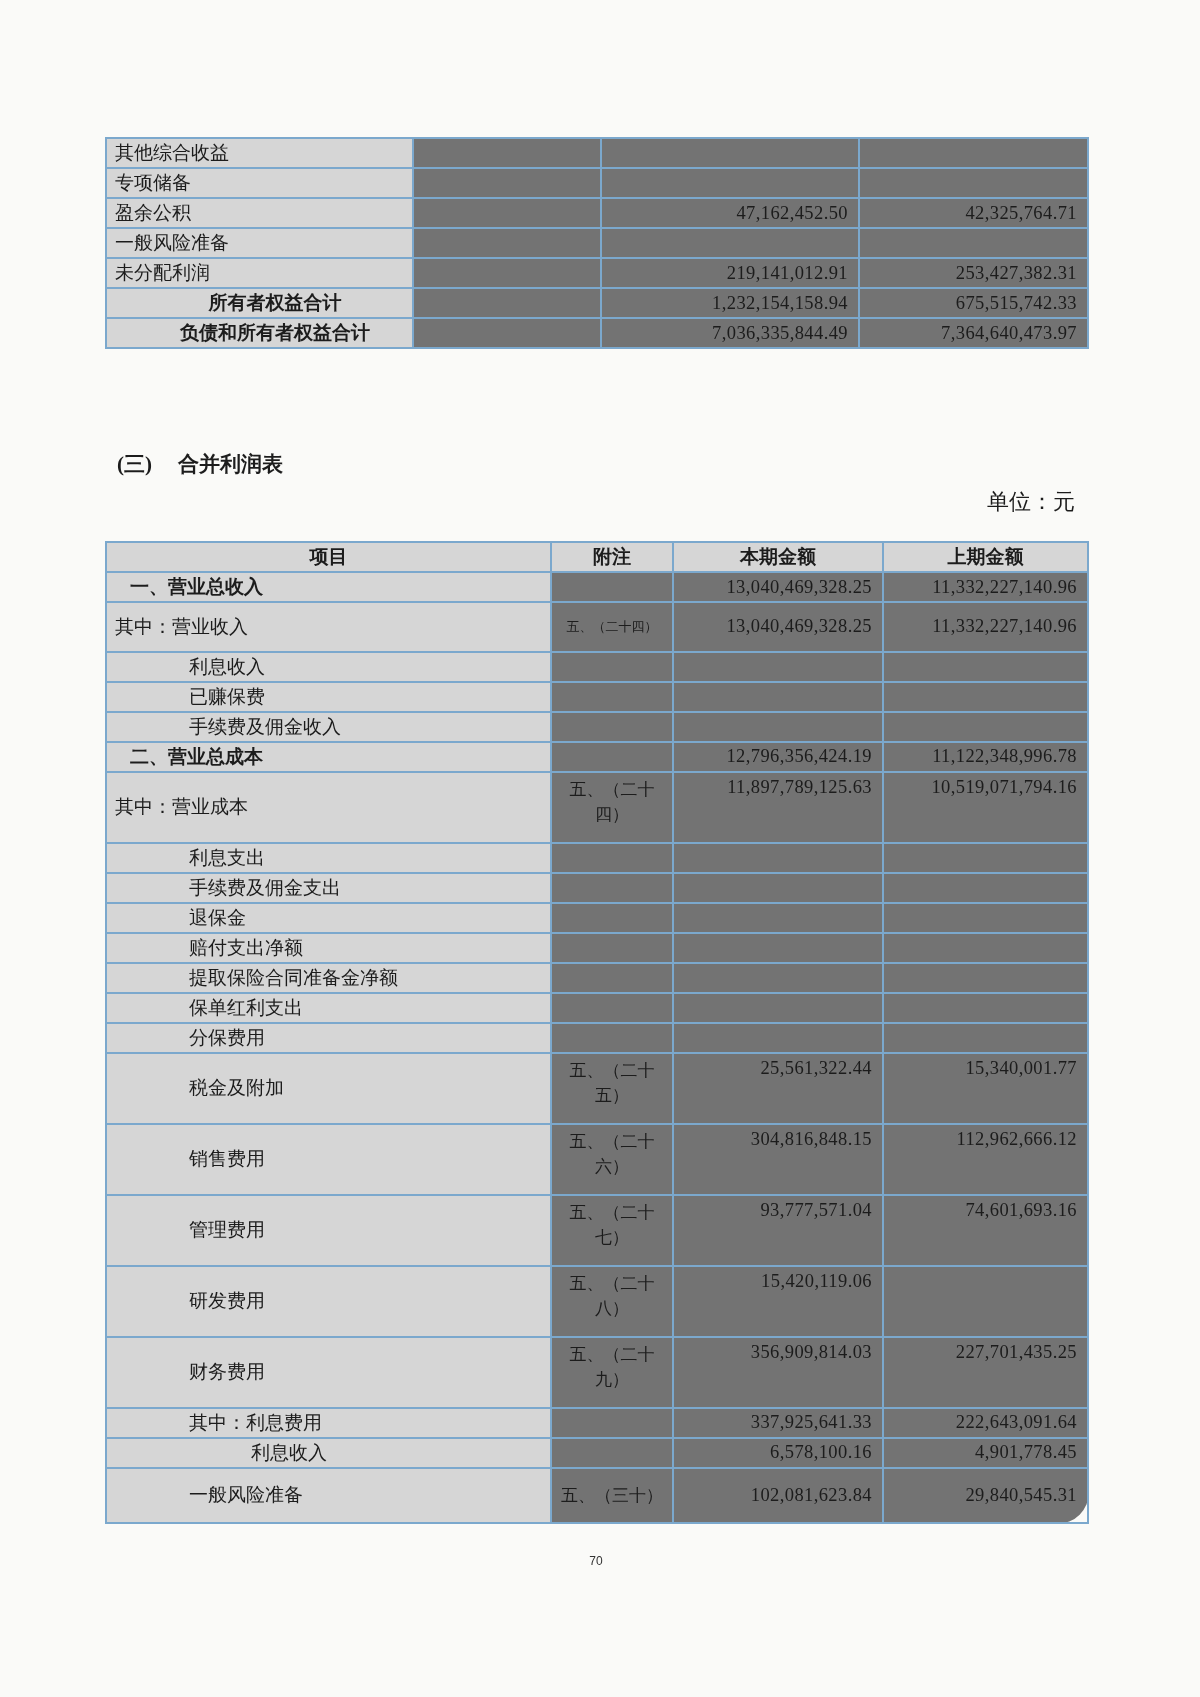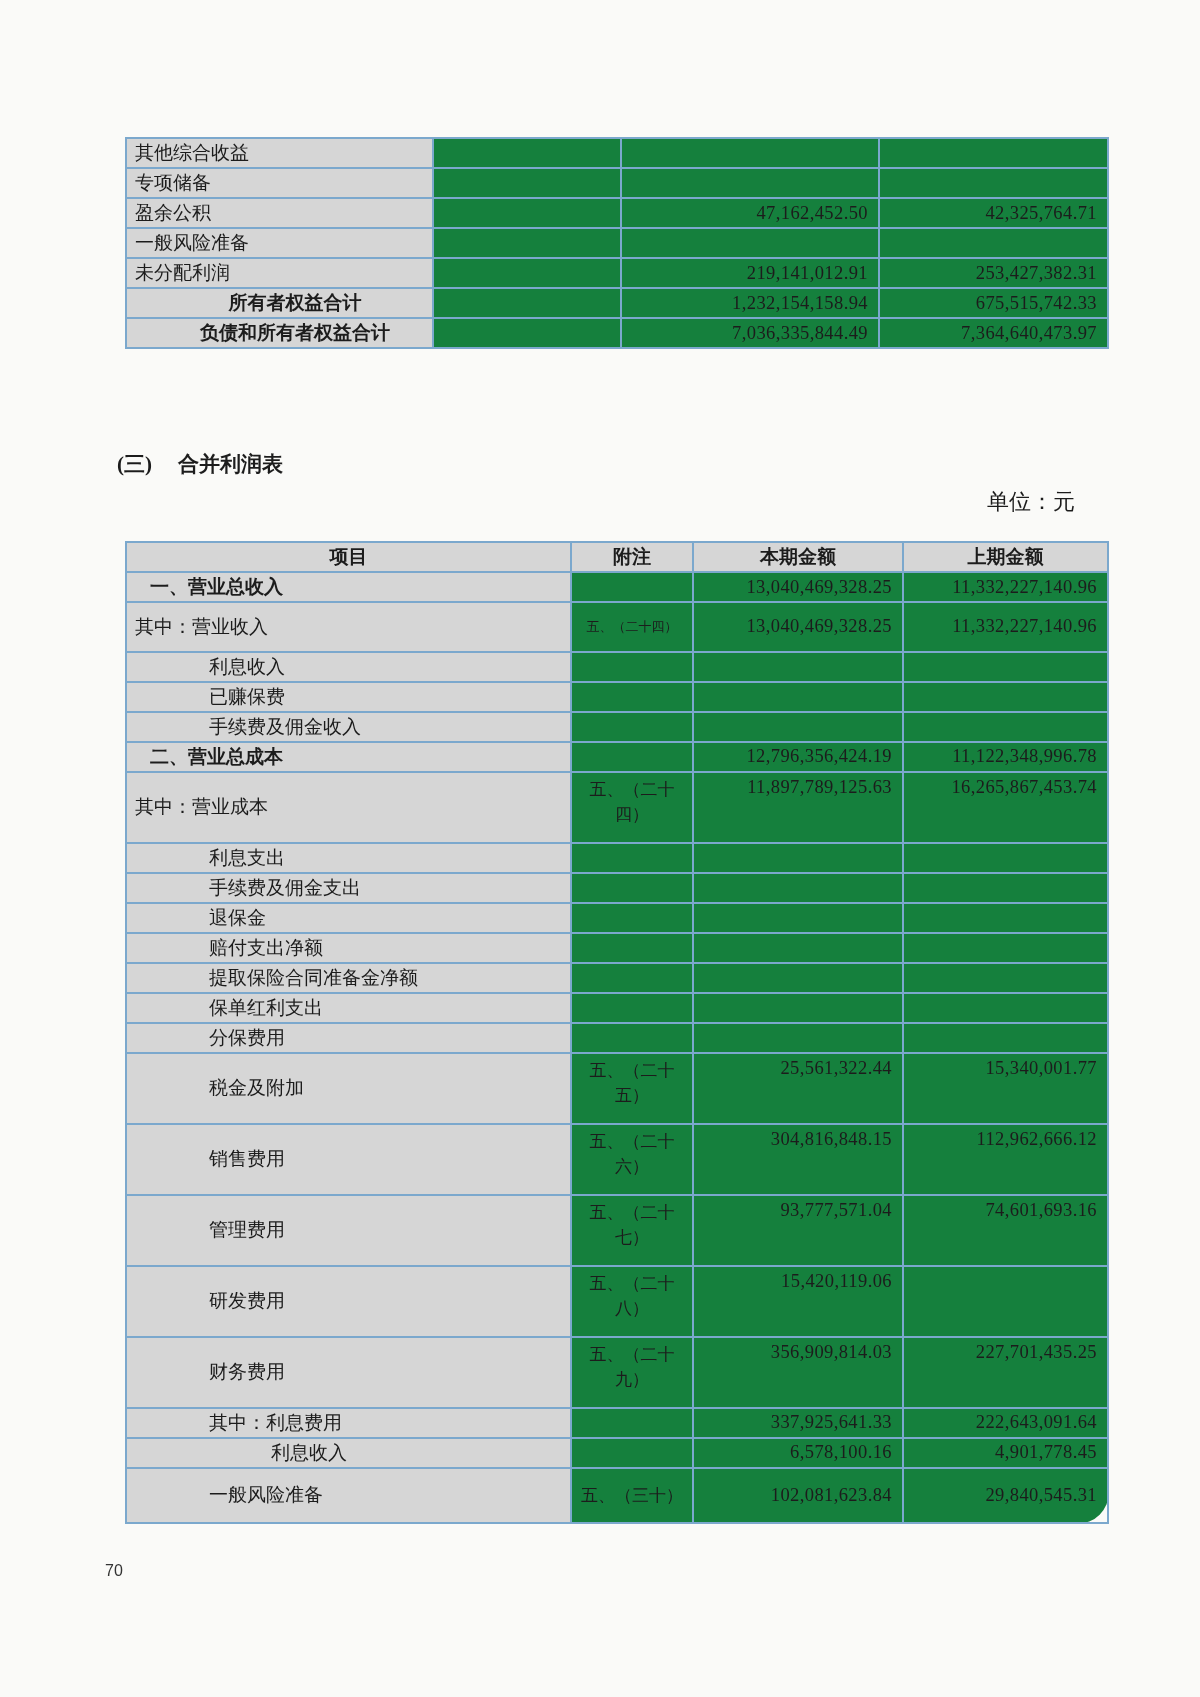--- a/index.html
+++ b/index.html
@@ -8,22 +8,21 @@
     background:#fafaf8;
     font-family:"Liberation Serif","DejaVu Serif",serif;
     color:#1c1c1c;
     position:relative;
   }
   .content{
     position:absolute;left:105px;top:0;width:982px;
   }
   table{
     border-collapse:collapse;table-layout:fixed;width:982px;
-    background:#15803d;
-    margin-left:20px;
+    background:#737373;
   }
   td,th{
     border:2px solid #7ba8cd;
     overflow:hidden;
     vertical-align:middle;
     box-sizing:border-box;
   }
   th{
     background:#d6d6d6;
     font-size:19px;font-weight:bold;text-align:center;height:27px;
@@ -55,23 +54,23 @@
     font-size:21px;font-weight:bold;line-height:30px;
   }
   .heading .idx{display:inline-block;margin-right:26px;}
   .unit{
     margin-top:10px;
     text-align:right;padding-right:12px;
     font-size:22px;line-height:26px;
   }
   .income-table{margin-top:26px;border-radius:32px;}
   .footer{
-    margin-top:38px;text-align:left;
+    margin-top:30px;text-align:center;
     font-family:"Liberation Sans","DejaVu Sans",sans-serif;
-    font-size:16px;color:#333;
+    font-size:12px;color:#333;
   }
 </style>
 </head>
 <body>
 
 <div class="content">
 
   <table class="balance-table">
     <colgroup>
       <col style="width:307px">
@@ -180,21 +179,21 @@
         <tr class="single">
           <td class="lbl section">二、营业总成本</td>
           <td class="note"></td>
           <td class="num">12,796,356,424.19</td>
           <td class="num">11,122,348,996.78</td>
         </tr>
         <tr class="tall">
           <td class="lbl ind0">其中：营业成本</td>
           <td class="note">五、（二十四）</td>
           <td class="num">11,897,789,125.63</td>
-          <td class="num">16,265,867,453.74</td>
+          <td class="num">10,519,071,794.16</td>
         </tr>
         <tr class="single">
           <td class="lbl ind1">利息支出</td>
           <td class="note"></td>
           <td class="num"></td>
           <td class="num"></td>
         </tr>
         <tr class="single">
           <td class="lbl ind1">手续费及佣金支出</td>
           <td class="note"></td>

